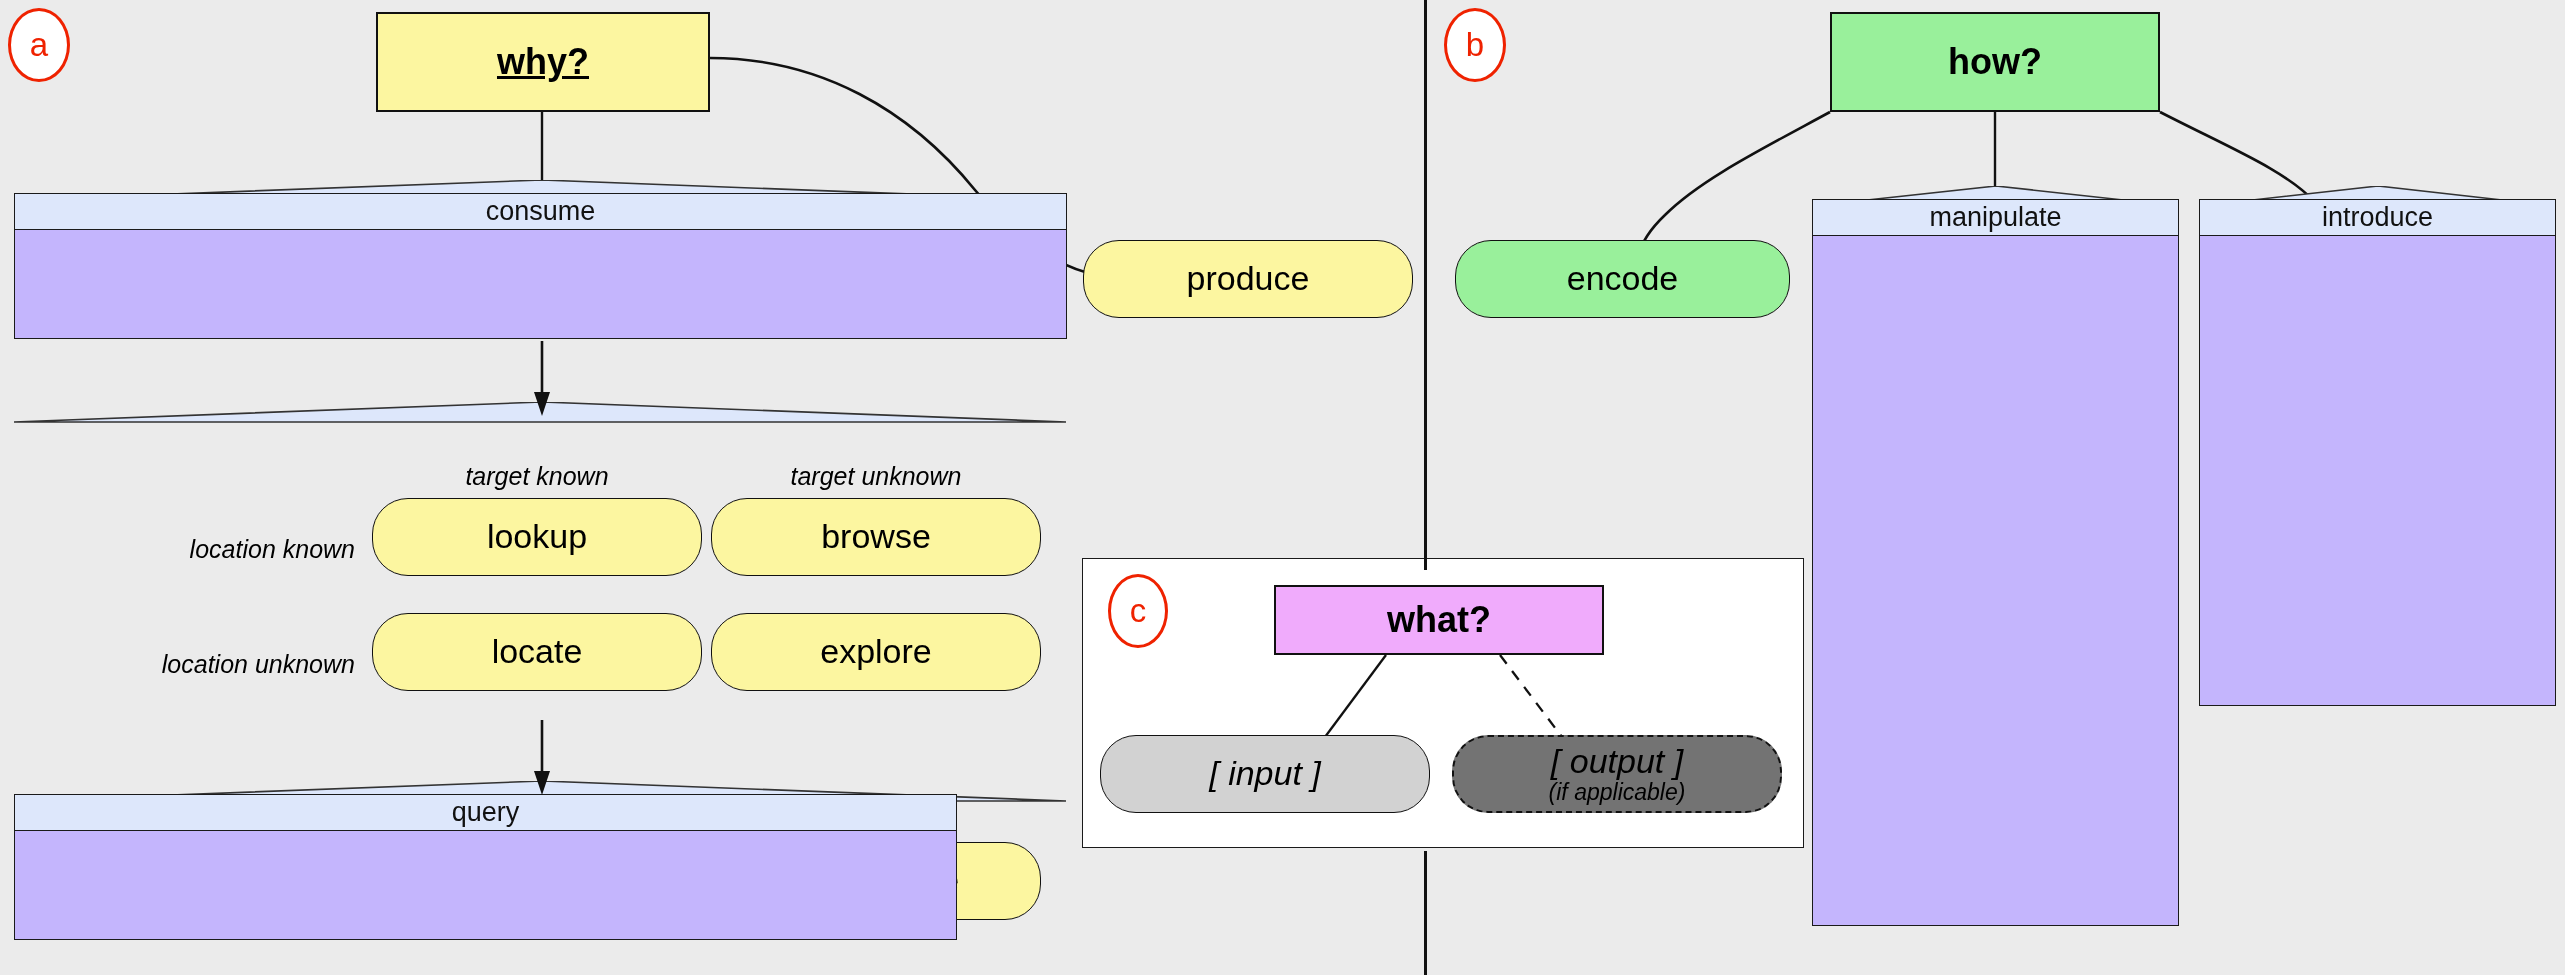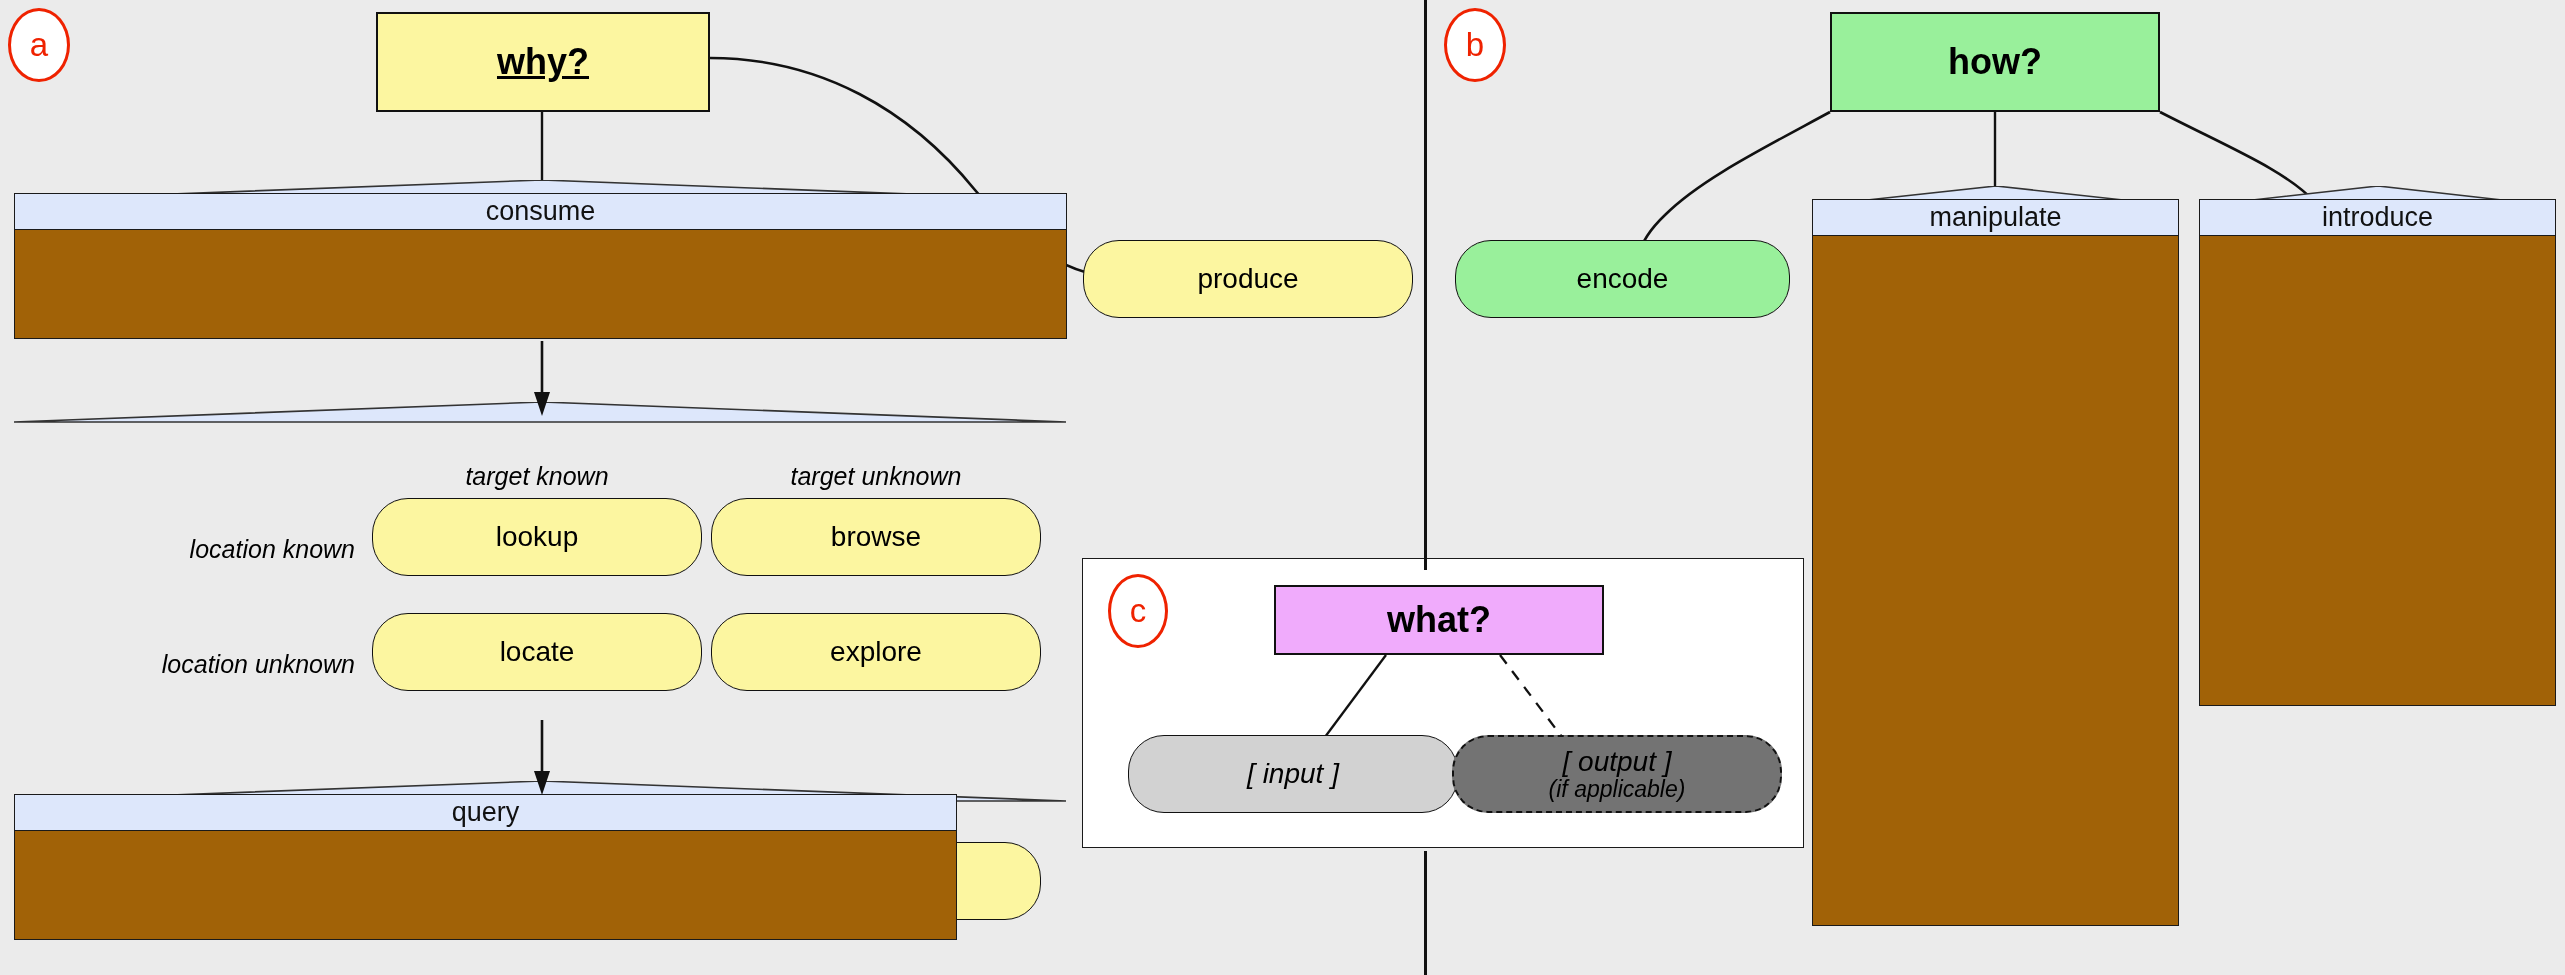--- a/index.html
+++ b/index.html
@@ -8,21 +8,21 @@
   #stage{
     position:relative;
     width:2565px;height:975px;
     background:#ebebeb;
     overflow:hidden;
   }
 
   
   .panel{
     position:absolute;
-    background:#a16207;
+    background:#c4b5fd;
     border:1.5px solid #1a1a1a;
     box-sizing:border-box;
     z-index:3;
   }
   .banner{
     position:absolute;
     left:0;right:0;top:0;
     height:36px;
     background:#dde7fb;
     border-bottom:1.5px solid #1a1a1a;
@@ -50,21 +50,21 @@
     align-items:center;
     justify-content:center;
     text-align:center;
     line-height:1.05;
     color:#000;
   }
   .pill.yellow{background:#fcf6a0;}
   .pill.green{background:#99f09b;}
   .pill.grey{background:#d2d2d2;}
   .pill.ghost{background:#737373;border:2.5px dashed #111;}
-  .pill .lbl{font-size:28px;}
+  .pill .lbl{font-size:34px;}
   .pill .sub{font-size:22px;font-style:italic;margin-top:2px;}
   .pill .sub-small{font-size:23px;font-style:italic;margin-top:1px;}
 
   
   .topbox{
     position:absolute;
     box-sizing:border-box;
     border:2px solid #111;
     display:flex;align-items:center;justify-content:center;
     font-size:36px;font-weight:bold;color:#000;
@@ -310,21 +310,21 @@
 
   <div class="topbox grey" style="left:1274px;top:585px;width:330px;height:70px;">
     <span>what?</span>
   </div>
 
   <svg class="wires" viewBox="0 0 2565 975" xmlns="http://www.w3.org/2000/svg">
     <path d="M1386,655 L1325,737" stroke="#111" stroke-width="2.3" fill="none"></path>
     <path d="M1500,655 L1562,737" stroke="#111" stroke-width="2.3" fill="none" stroke-dasharray="11 9"></path>
   </svg>
 
-  <div class="pill grey" style="left:1128px;top:735px;width:330px;height:78px;z-index:9;">
+  <div class="pill grey" style="left:1100px;top:735px;width:330px;height:78px;z-index:9;">
     <span class="lbl" style="font-style:italic;">[ input ]</span>
   </div>
 
   <div class="pill ghost" style="left:1452px;top:735px;width:330px;height:78px;z-index:9;">
     <span class="lbl" style="font-style:italic;">[ output ]</span>
     <span class="sub-small">(if applicable)</span>
   </div>
 
 </div>
 

